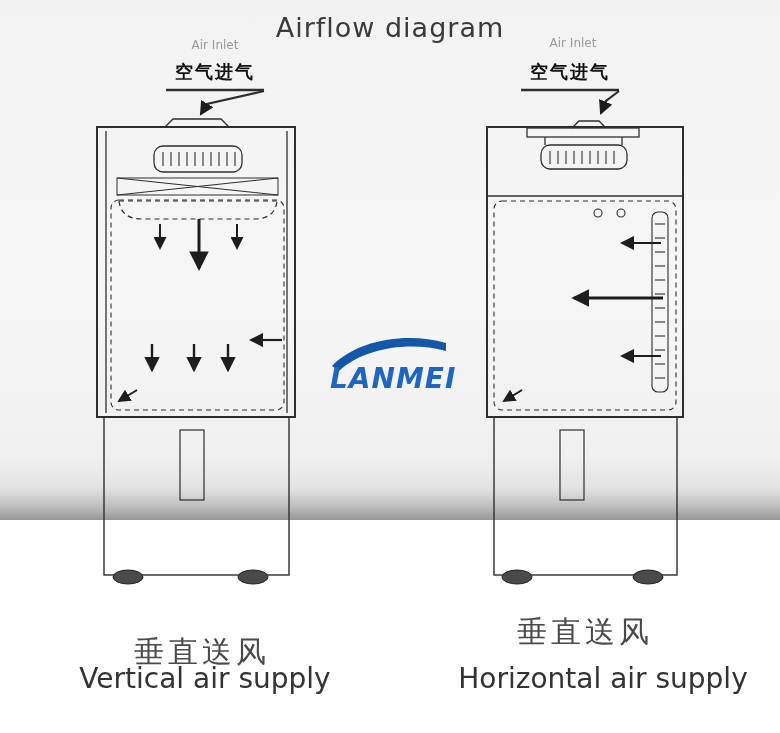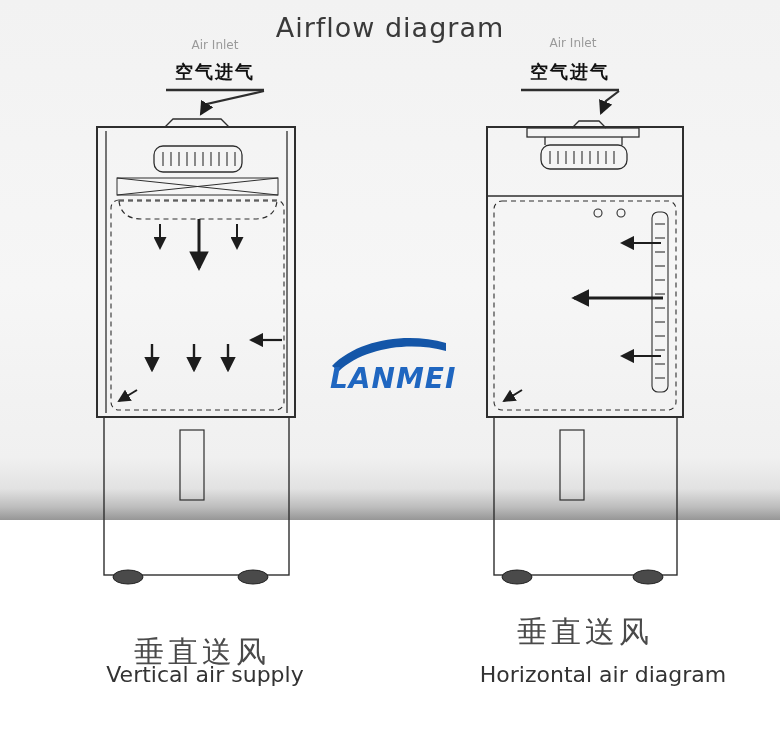--- a/index.html
+++ b/index.html
@@ -6,21 +6,21 @@
   body{width:780px;height:733px;overflow:hidden;font-family:"DejaVu Sans","Liberation Sans",sans-serif;}
   .stage{
     position:relative;width:780px;height:520px;
     background:linear-gradient(#f2f2f2 0%, #f6f6f6 55%, #f0f0f0 88%, #e2e2e2 94%, #bdbdbd 97.5%, #969696 100%);
   }
   .txt{position:absolute;white-space:nowrap;}
   .title{left:0;top:12px;width:780px;text-align:center;font-size:27px;color:#3a3a3a;letter-spacing:1px;}
   .inlet-en{font-size:12px;color:#9a9a9a;text-align:center;width:110px;}
   .inlet-zh{font-size:18px;font-weight:bold;color:#111;letter-spacing:2px;text-align:center;width:110px;}
   .cap-zh{font-size:30px;color:#4a4a4a;letter-spacing:4px;text-align:center;width:220px;}
-  .cap-en{font-size:22px;color:#333;text-align:center;width:320px;}
+  .cap-en{font-size:28px;color:#333;text-align:center;width:320px;}
   .inlet-en.l{left:160px;top:38px;} .inlet-zh.l{left:160px;top:60px;}
   .inlet-en.r{left:518px;top:36px;} .inlet-zh.r{left:515px;top:60px;}
   .cap-zh.l{left:92px;top:612px;margin-top:20px;}   .cap-en.l{left:45px;top:662px;}
   .cap-zh.r{left:475px;top:612px;}  .cap-en.r{left:443px;top:662px;}
   svg.art{position:absolute;left:0;top:0;}
 </style>
 </head>
 <body>
 
 <div class="stage">
@@ -168,15 +168,15 @@
 
     <g>
       <path d="M332,366 C358,339 408,332 446,343 L446,351 C409,341 364,348 339,371 Z" fill="#1456a8"></path>
       <text x="330" y="388" font-size="28" font-weight="bold" font-style="italic" letter-spacing="1" fill="#1f66c0" font-family="DejaVu Sans, Liberation Sans, sans-serif">LANMEI</text>
     </g>
   </svg>
 
   <div class="txt cap-zh l">垂直送风</div>
   <div class="txt cap-en l">Vertical air supply</div>
   <div class="txt cap-zh r">垂直送风</div>
-  <div class="txt cap-en r">Horizontal air diagram</div>
+  <div class="txt cap-en r">Horizontal air supply</div>
 
 </div>
 
 </body></html>

